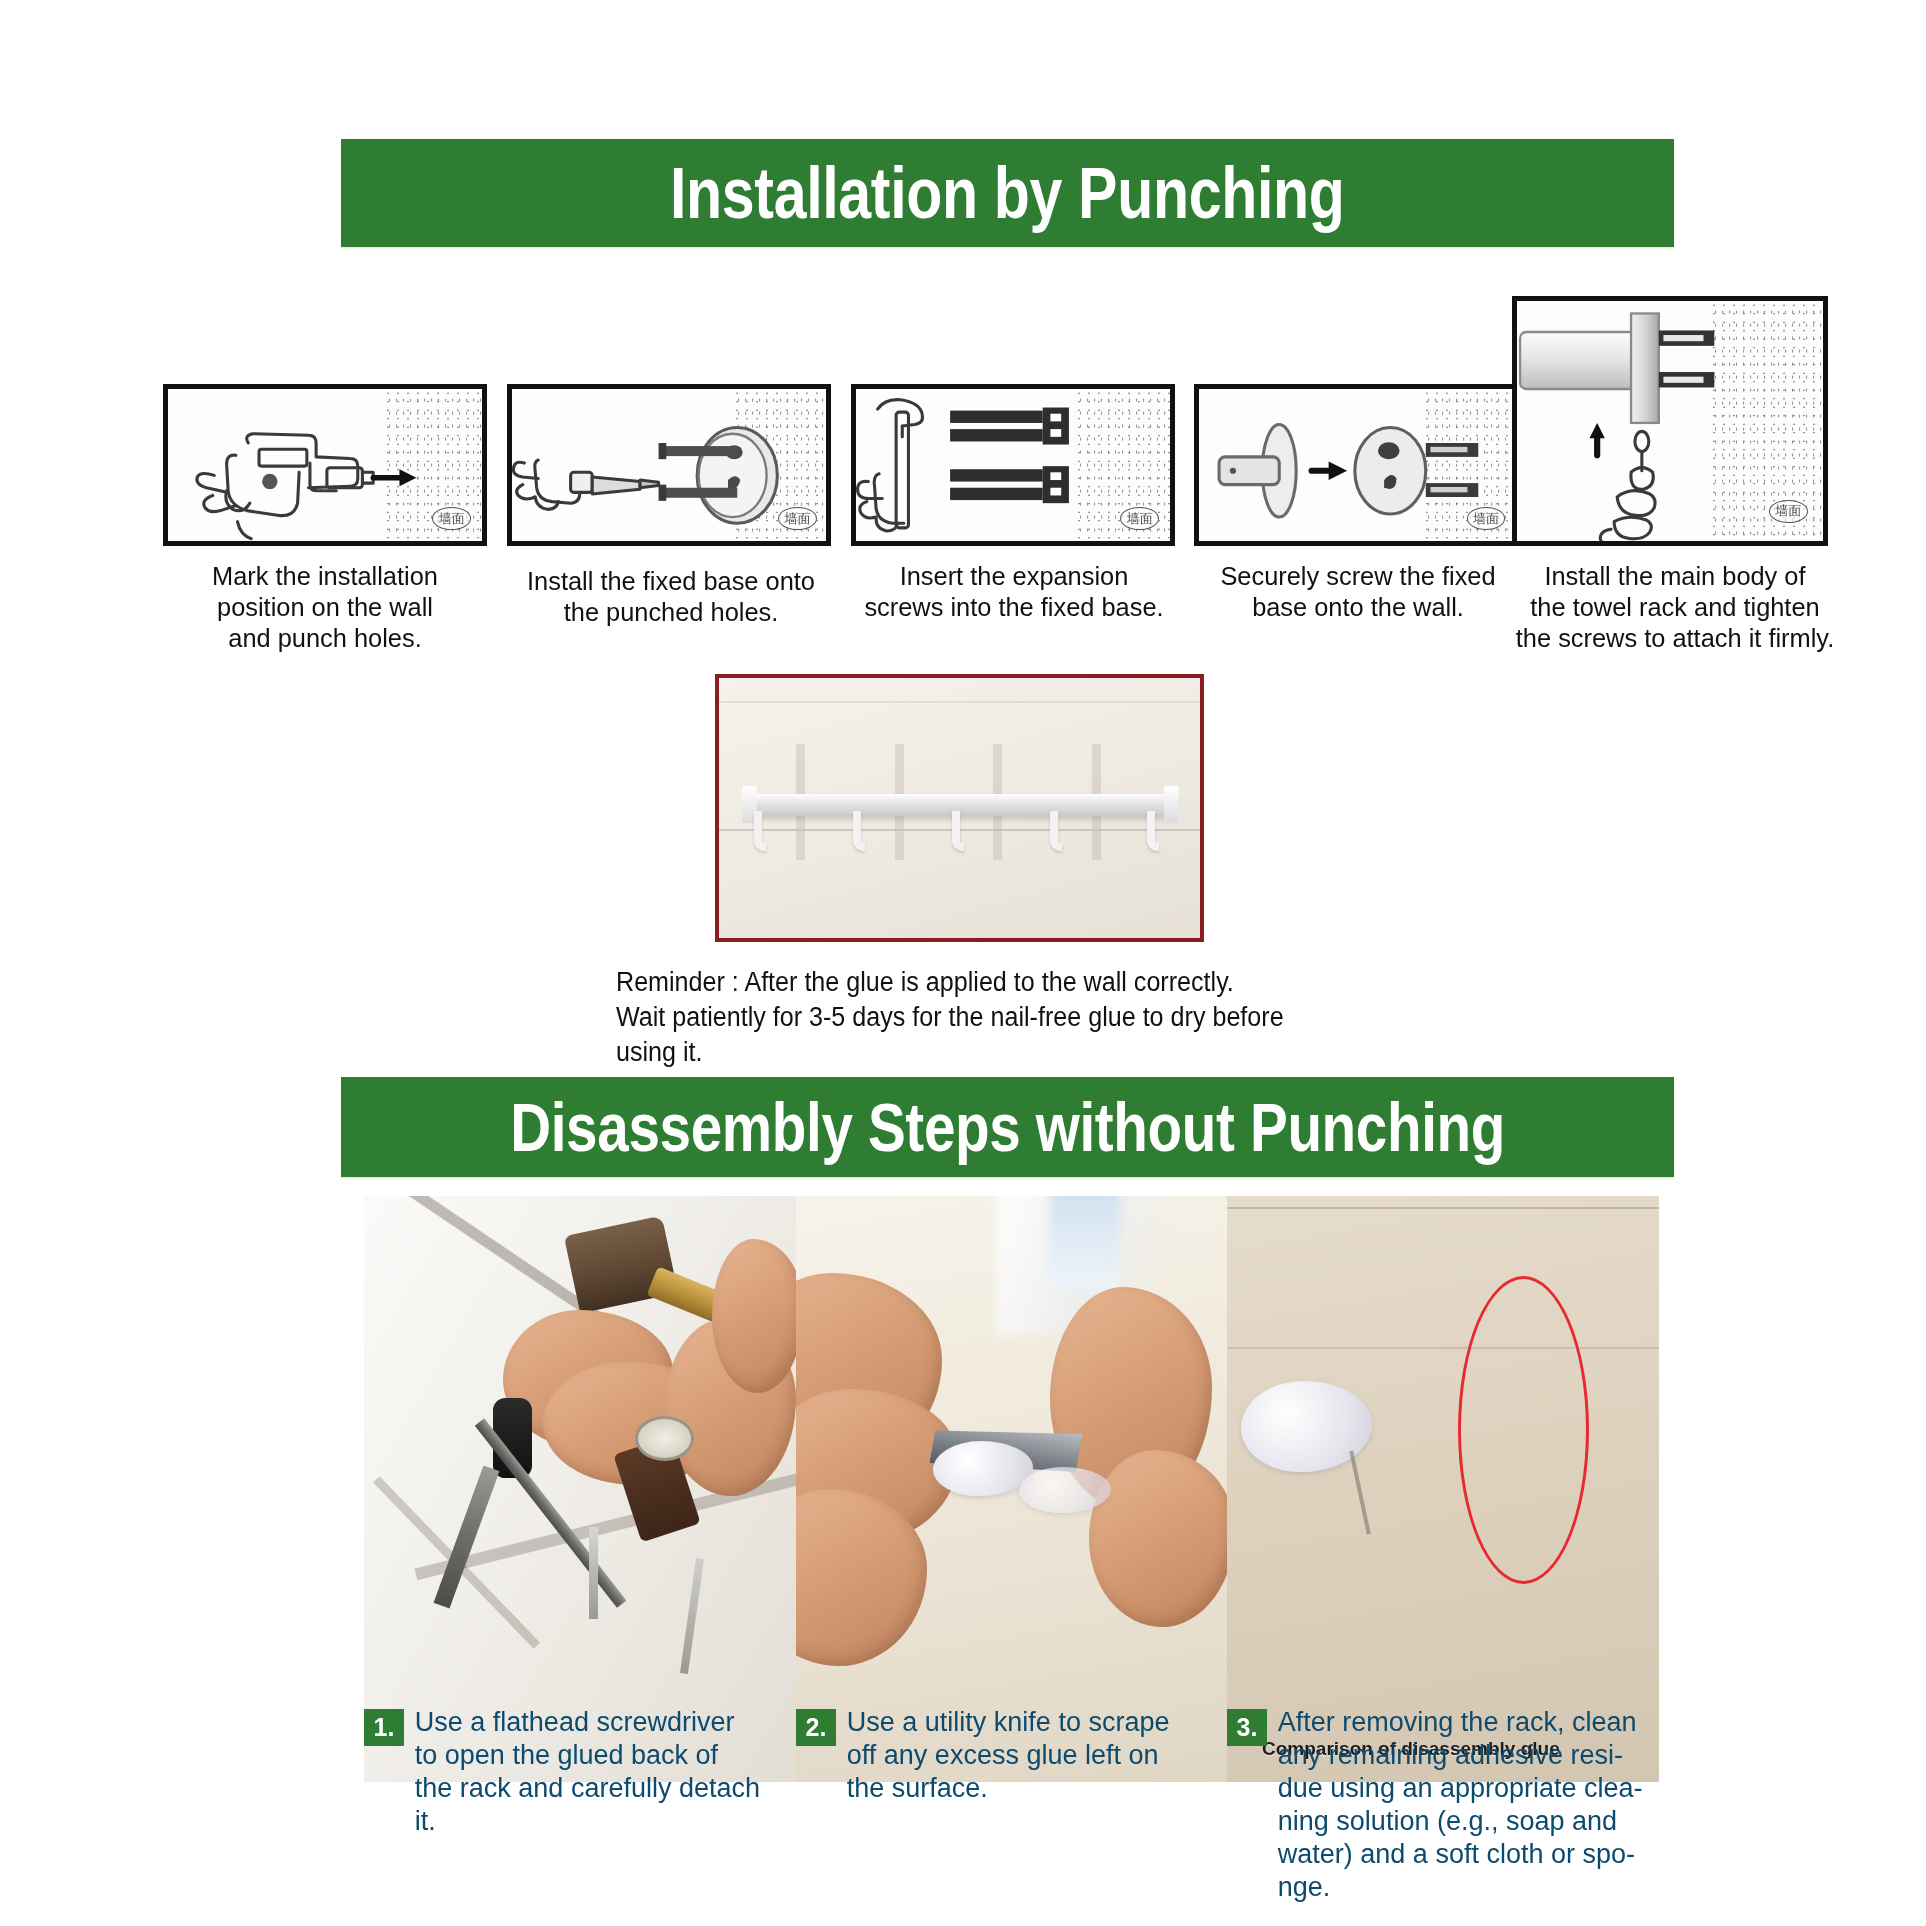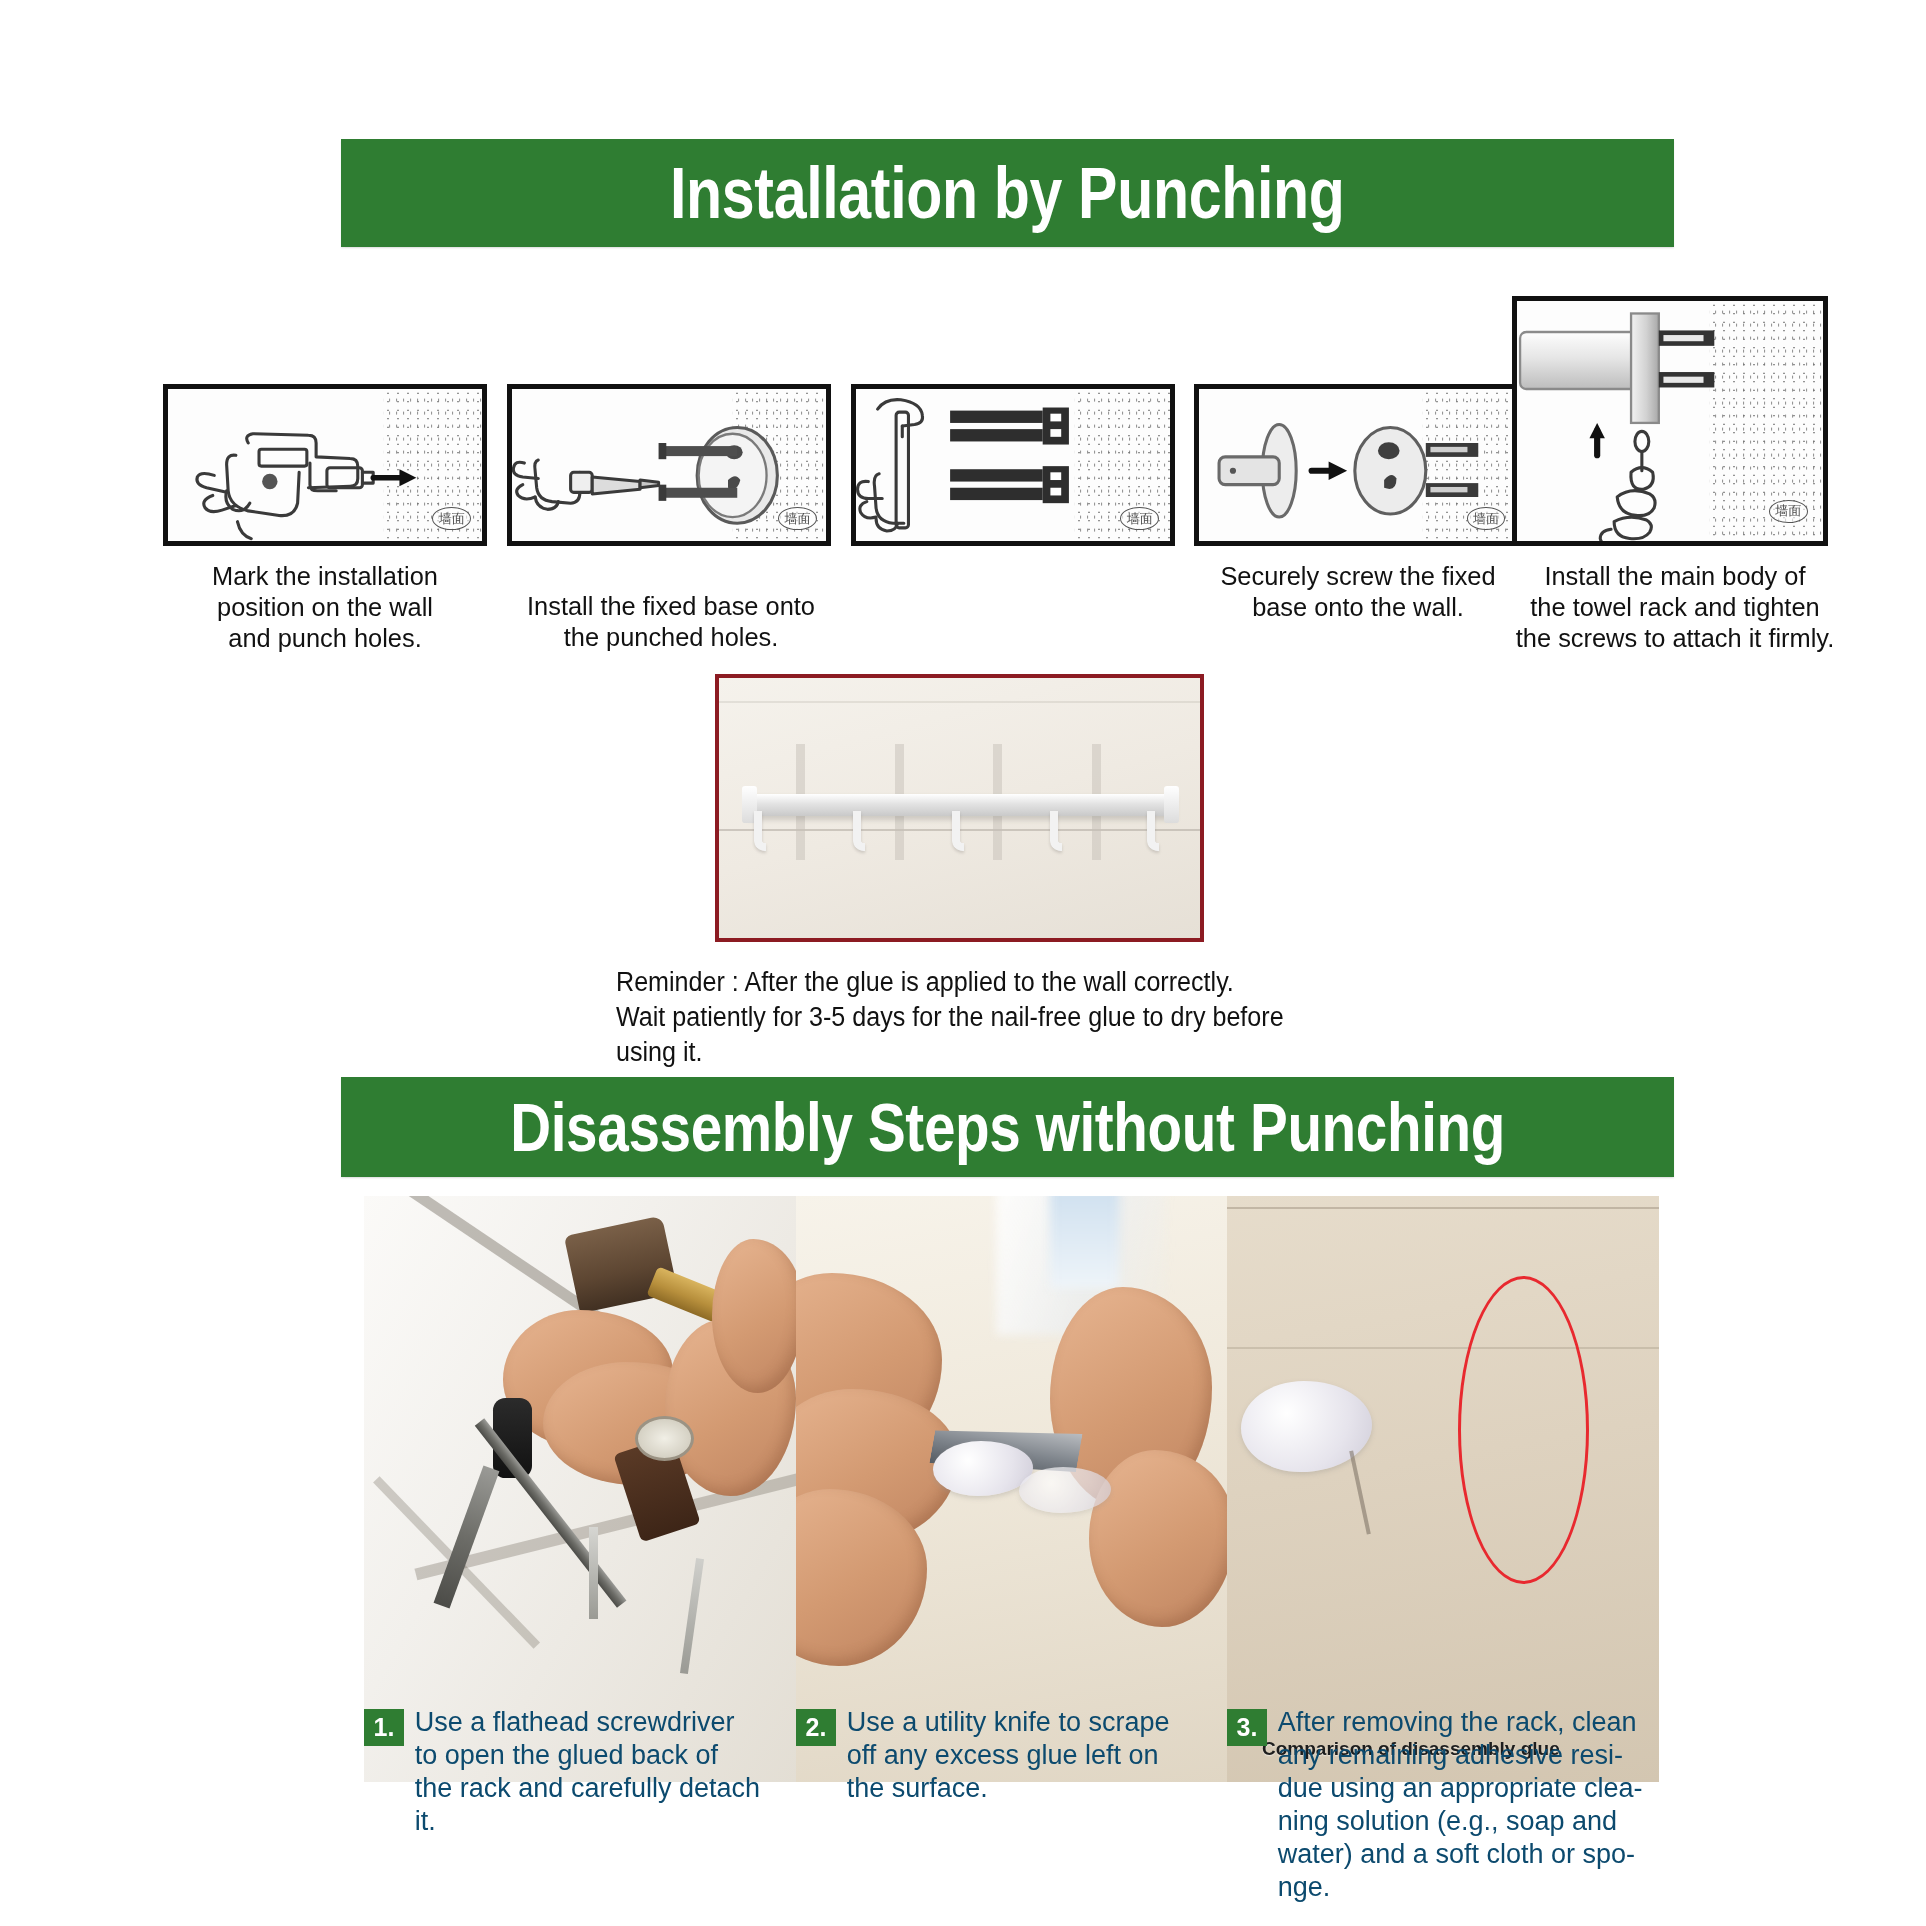--- a/index.html
+++ b/index.html
@@ -255,21 +255,21 @@
         <ellipse cx="288" cy="82" rx="11" ry="9" fill="#4a4a4a"></ellipse>
         <path d="M280 118 q10 -10 16 0 q-4 16 -16 10 Z" fill="#4a4a4a"></path>
         <rect x="196" y="74" width="96" height="13" fill="#4e4e4e"></rect>
         <rect x="190" y="70" width="10" height="21" fill="#3a3a3a"></rect>
         <rect x="196" y="128" width="96" height="13" fill="#4e4e4e"></rect>
         <rect x="190" y="124" width="10" height="21" fill="#3a3a3a"></rect>
       </g>
     </svg>
     <div class="wallnote" style="right:9.2px; bottom:10.8px;">墙面</div>
   </div>
-  <div class="panel-caption" style="left:492px; top:563px; width:358px;">Install the fixed base onto
+  <div class="panel-caption" style="left:492px; top:538px; width:358px;">Install the fixed base onto
 the punched holes.</div>
 
   <div class="panel" id="panel-3" style="left:851px; top:356px; width:324px; height:162px;">
     <div class="stipple" style="width:96px;"></div>
     <svg viewBox="0 0 420 210" width="324" height="162" style="position:absolute;inset:0;">
       <g fill="none" stroke="#3a3a3a" stroke-width="4" stroke-linejoin="round" stroke-linecap="round">
         <path d="M28 26 q10 -14 30 -12 q26 4 28 20 q2 10 -10 12 l-16 2"></path>
         <path d="M60 48 l0 14"></path>
         <rect x="52" y="30" width="16" height="150" rx="4"></rect>
         <path d="M16 120 q-14 -2 -14 10 q0 12 14 12 l18 0"></path>
@@ -285,20 +285,22 @@
         <rect x="252" y="52" width="14" height="10" fill="#fff"></rect>
         <rect x="122" y="104" width="120" height="16"></rect>
         <rect x="122" y="128" width="120" height="16"></rect>
         <rect x="242" y="100" width="34" height="48"></rect>
         <rect x="252" y="108" width="14" height="10" fill="#fff"></rect>
         <rect x="252" y="128" width="14" height="10" fill="#fff"></rect>
       </g>
     </svg>
     <div class="wallnote" style="right:10.8px; bottom:10.8px;">墙面</div>
   </div>
+  <div class="panel-caption" style="left:835px; top:533px; width:358px;">Insert the expansion
+screws into the fixed base.</div>
 
   <div class="panel" id="panel-4" style="left:1194px; top:356px; width:324px; height:162px;">
     <div class="stipple" style="width:91px;"></div>
     <svg viewBox="0 0 420 210" width="324" height="162" style="position:absolute;inset:0;">
       <g>
         <ellipse cx="104" cy="106" rx="22" ry="60" fill="#ededed" stroke="#6a6a6a" stroke-width="4"></ellipse>
         <rect x="26" y="88" width="78" height="36" rx="8" fill="#e4e4e4" stroke="#6a6a6a" stroke-width="4"></rect>
         <circle cx="44" cy="106" r="4" fill="#555"></circle>
         <g stroke="#111" stroke-width="8" stroke-linecap="round">
           <path d="M146 106 L176 106"></path>

